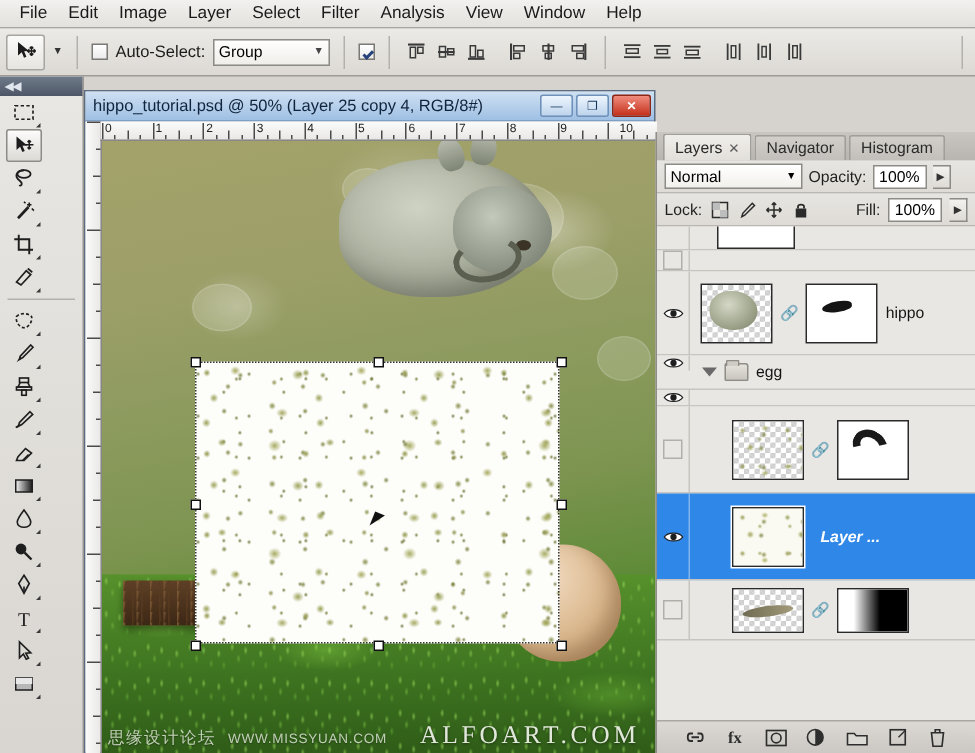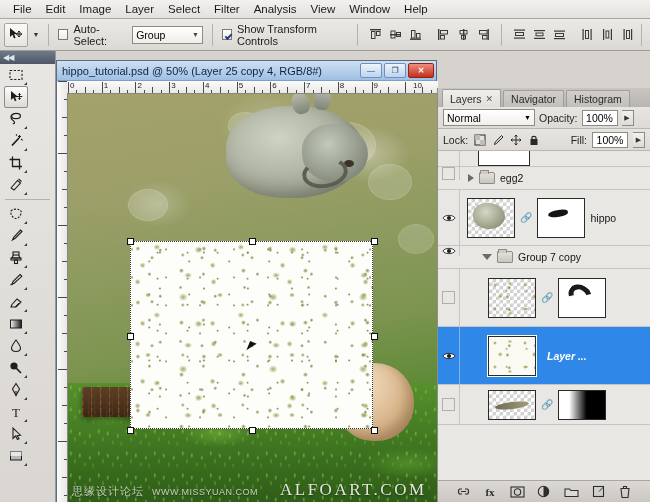--- a/index.html
+++ b/index.html
@@ -430,21 +430,20 @@
   <div class="tiny-chev">▼</div>
   <div class="opt-sep"></div>
   <span class="cb"></span>
   <span class="opt-label">Auto-Select:</span>
   <div class="opt-select">
     <span>Group</span>
     <span style="font-size:7px;color:#444;">▼</span>
   </div>
   <div class="opt-sep"></div>
   <span class="cb checked"></span>
-  <span class="opt-label">Show Transform Controls</span>
   <div class="opt-sep"></div>
   <div class="align-icons">
     <div class="align-ico">
       <svg width="17" height="17" viewBox="0 0 17 17">
           <rect x="3" y="3" width="11" height="1.4" fill="#3a3a3a"></rect>
           <rect x="4.5" y="5.5" width="3.5" height="7" fill="none" stroke="#3a3a3a" stroke-width="1"></rect>
           <rect x="9.5" y="5.5" width="3.5" height="4" fill="none" stroke="#3a3a3a" stroke-width="1"></rect>
         </svg>
     </div>
     <div class="align-ico">
@@ -873,25 +872,20 @@
       <div class="lbody" style="min-height:14px;padding-left:18px;">
         <div class="thumb" style="height:20px;width:52px;margin-top:-6px;background:#fff;"></div>
       </div>
     </div>
 
 
     <div class="lrow">
       <div class="eyecol">
         <div class="eyebox"></div>
       </div>
-      <div class="lbody" style="padding-left:8px;">
-        <span class="disc"></span>
-        <span class="folder"></span>
-        <span class="lname">egg2</span>
-      </div>
     </div>
 
     <div class="lrow" style="height:56px;">
       <div class="eyecol">
         <svg class="eye" viewBox="0 0 16 11">
           <path d="M1 5.5 C3.5 1.5 12.5 1.5 15 5.5 C12.5 9.5 3.5 9.5 1 5.5 Z" fill="#fff" stroke="#1e1e1e" stroke-width="1"></path>
           <circle cx="8" cy="5.5" r="2.4" fill="#1e1e1e"></circle>
         </svg>
       </div>
       <div class="lbody" style="padding-left:7px;">
@@ -900,32 +894,40 @@
           <div class="hippo-thumb"></div>
         </div>
         <span class="link-ico">🔗</span>
         <div class="maskthumb big">
           <div class="mask-brush"></div>
         </div>
         <span class="lname">hippo</span>
       </div>
     </div>
 
-
     <div class="lrow">
       <div class="eyecol">
         <svg class="eye" viewBox="0 0 16 11">
           <path d="M1 5.5 C3.5 1.5 12.5 1.5 15 5.5 C12.5 9.5 3.5 9.5 1 5.5 Z" fill="#fff" stroke="#1e1e1e" stroke-width="1"></path>
           <circle cx="8" cy="5.5" r="2.4" fill="#1e1e1e"></circle>
         </svg>
       </div>
-      <div class="lbody" style="padding-left:22px;">
+      <div class="lbody" style="padding-left:8px;">
         <span class="disc open"></span>
         <span class="folder"></span>
-        <span class="lname">Group 7 copy</span>
+        <span class="lname">egg</span>
+      </div>
+    </div>
+
+    <div class="lrow">
+      <div class="eyecol">
+        <svg class="eye" viewBox="0 0 16 11">
+          <path d="M1 5.5 C3.5 1.5 12.5 1.5 15 5.5 C12.5 9.5 3.5 9.5 1 5.5 Z" fill="#fff" stroke="#1e1e1e" stroke-width="1"></path>
+          <circle cx="8" cy="5.5" r="2.4" fill="#1e1e1e"></circle>
+        </svg>
       </div>
     </div>
 
     <div class="lrow" style="height:58px;">
       <div class="eyecol">
         <div class="eyebox"></div>
       </div>
       <div class="lbody" style="padding-left:28px;">
         <div class="thumb big">
           <div class="checker"></div>

